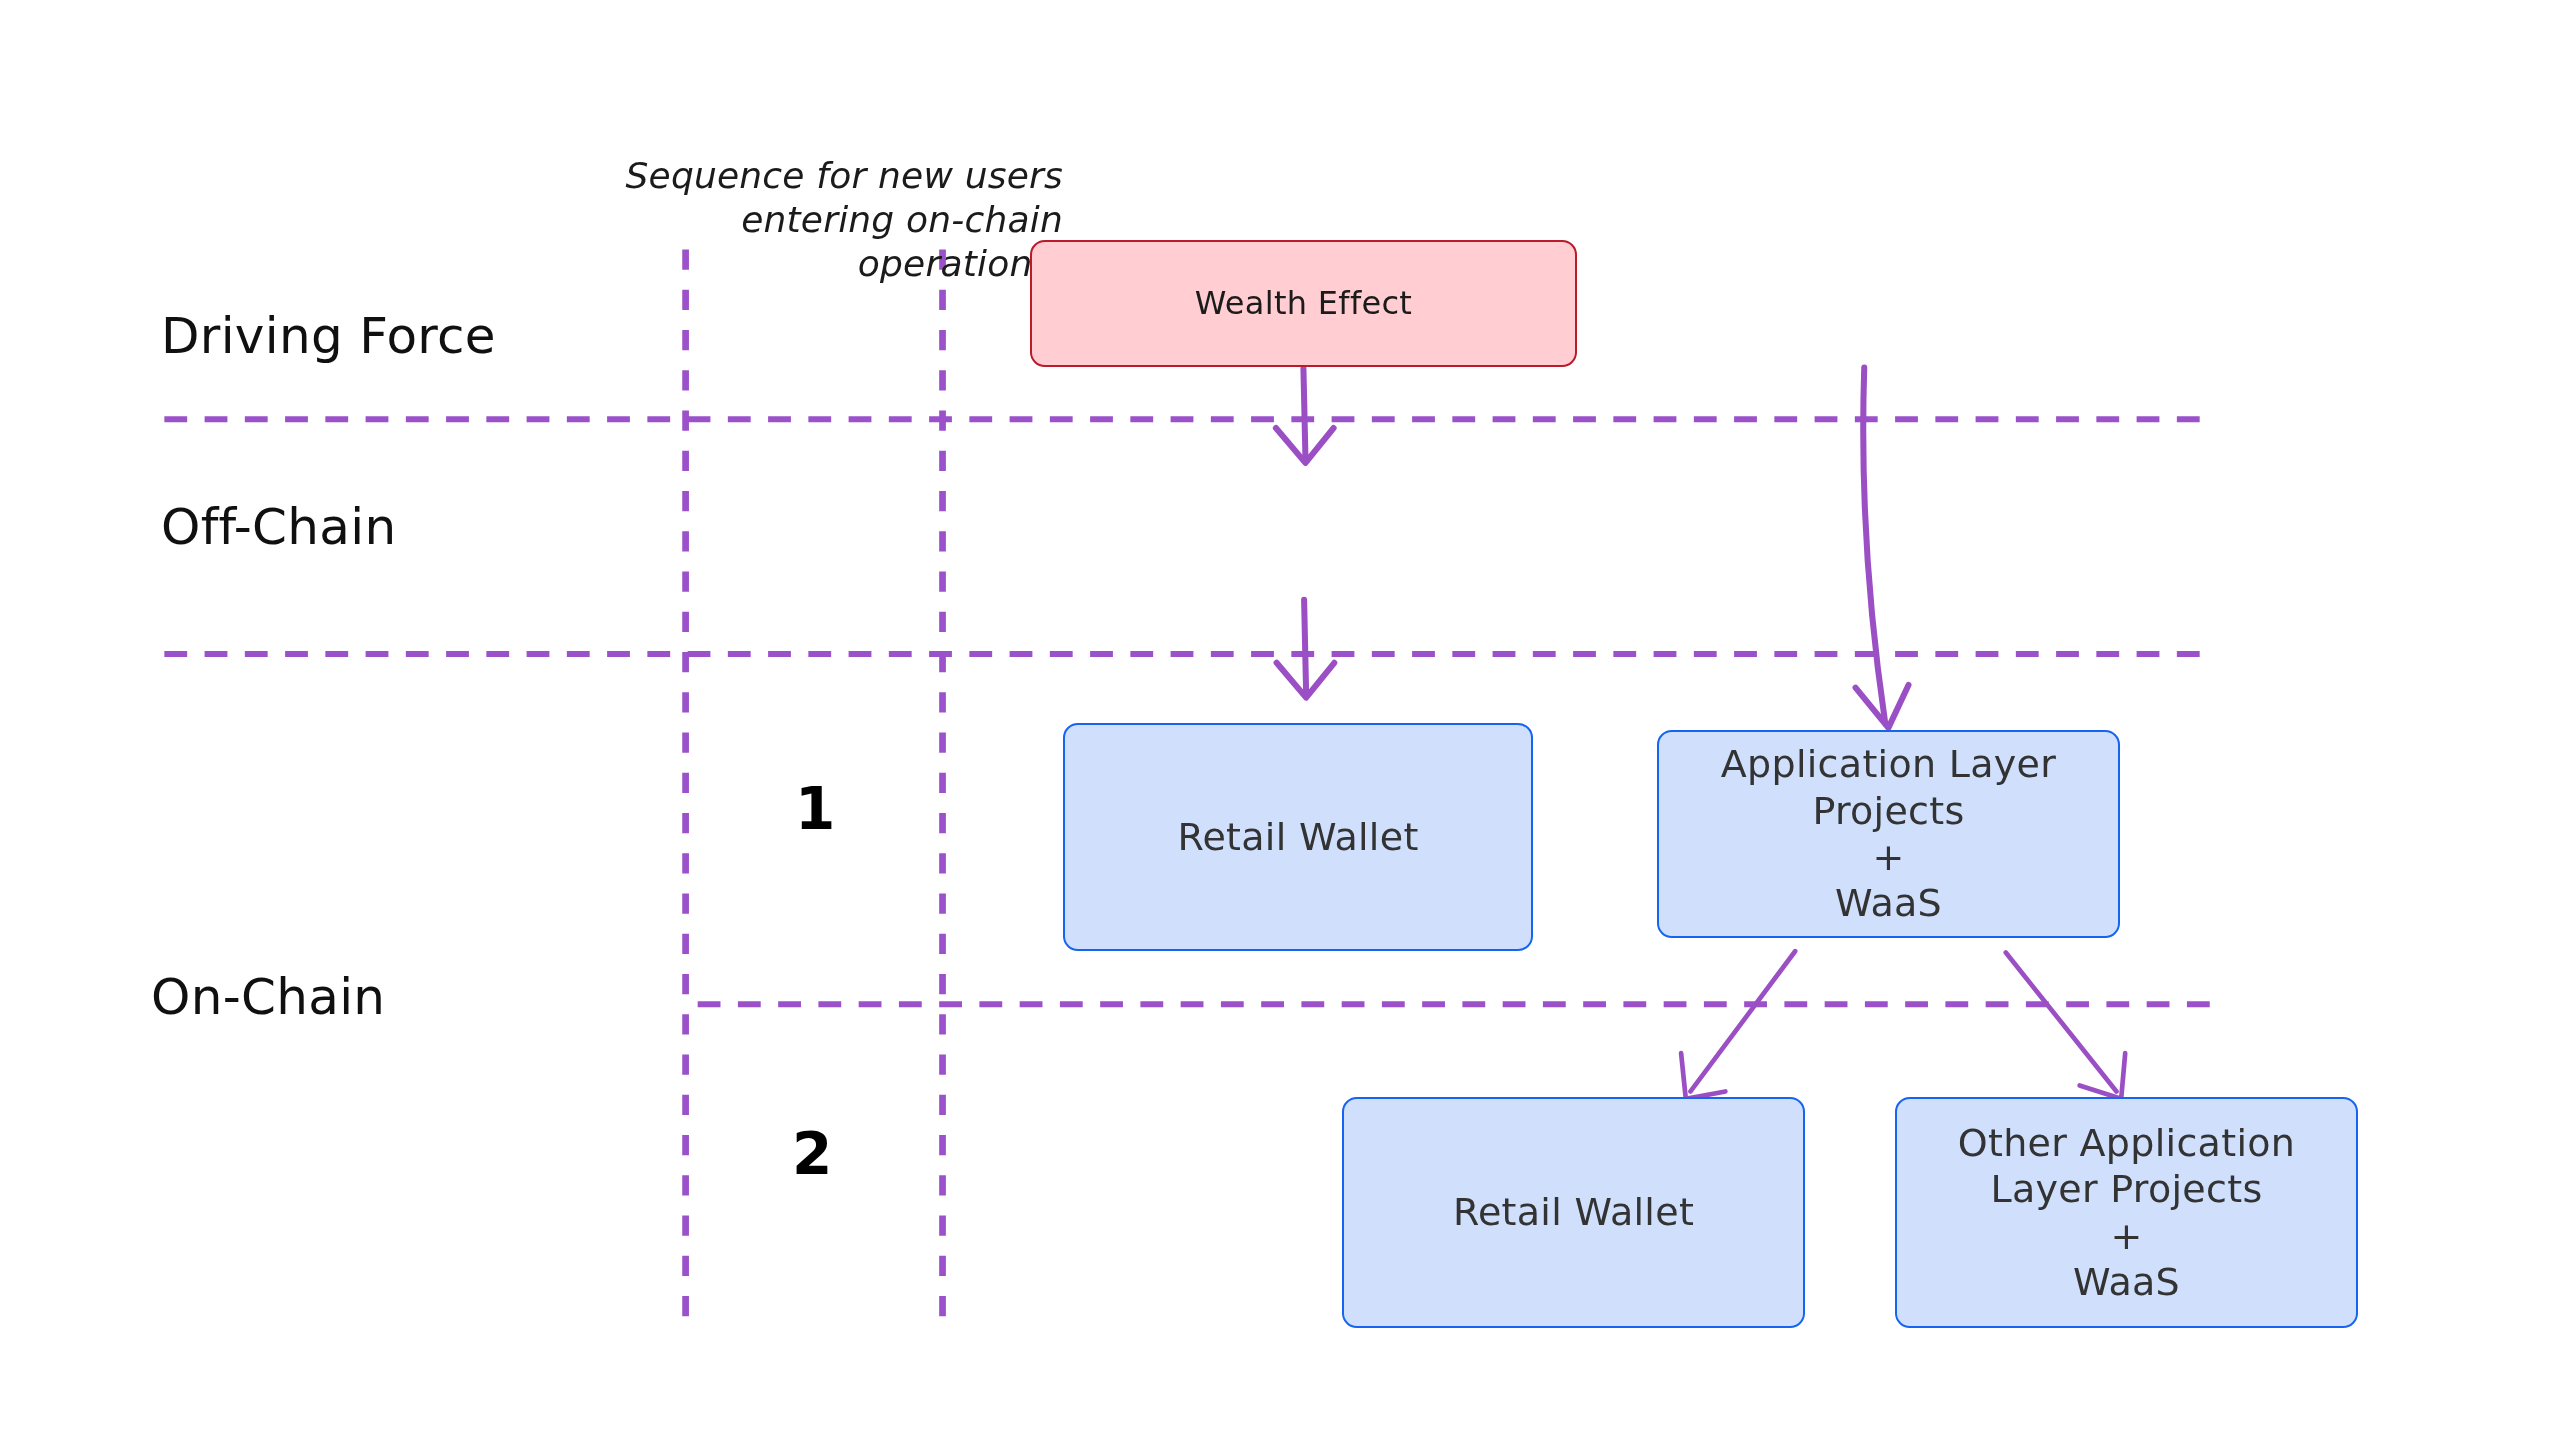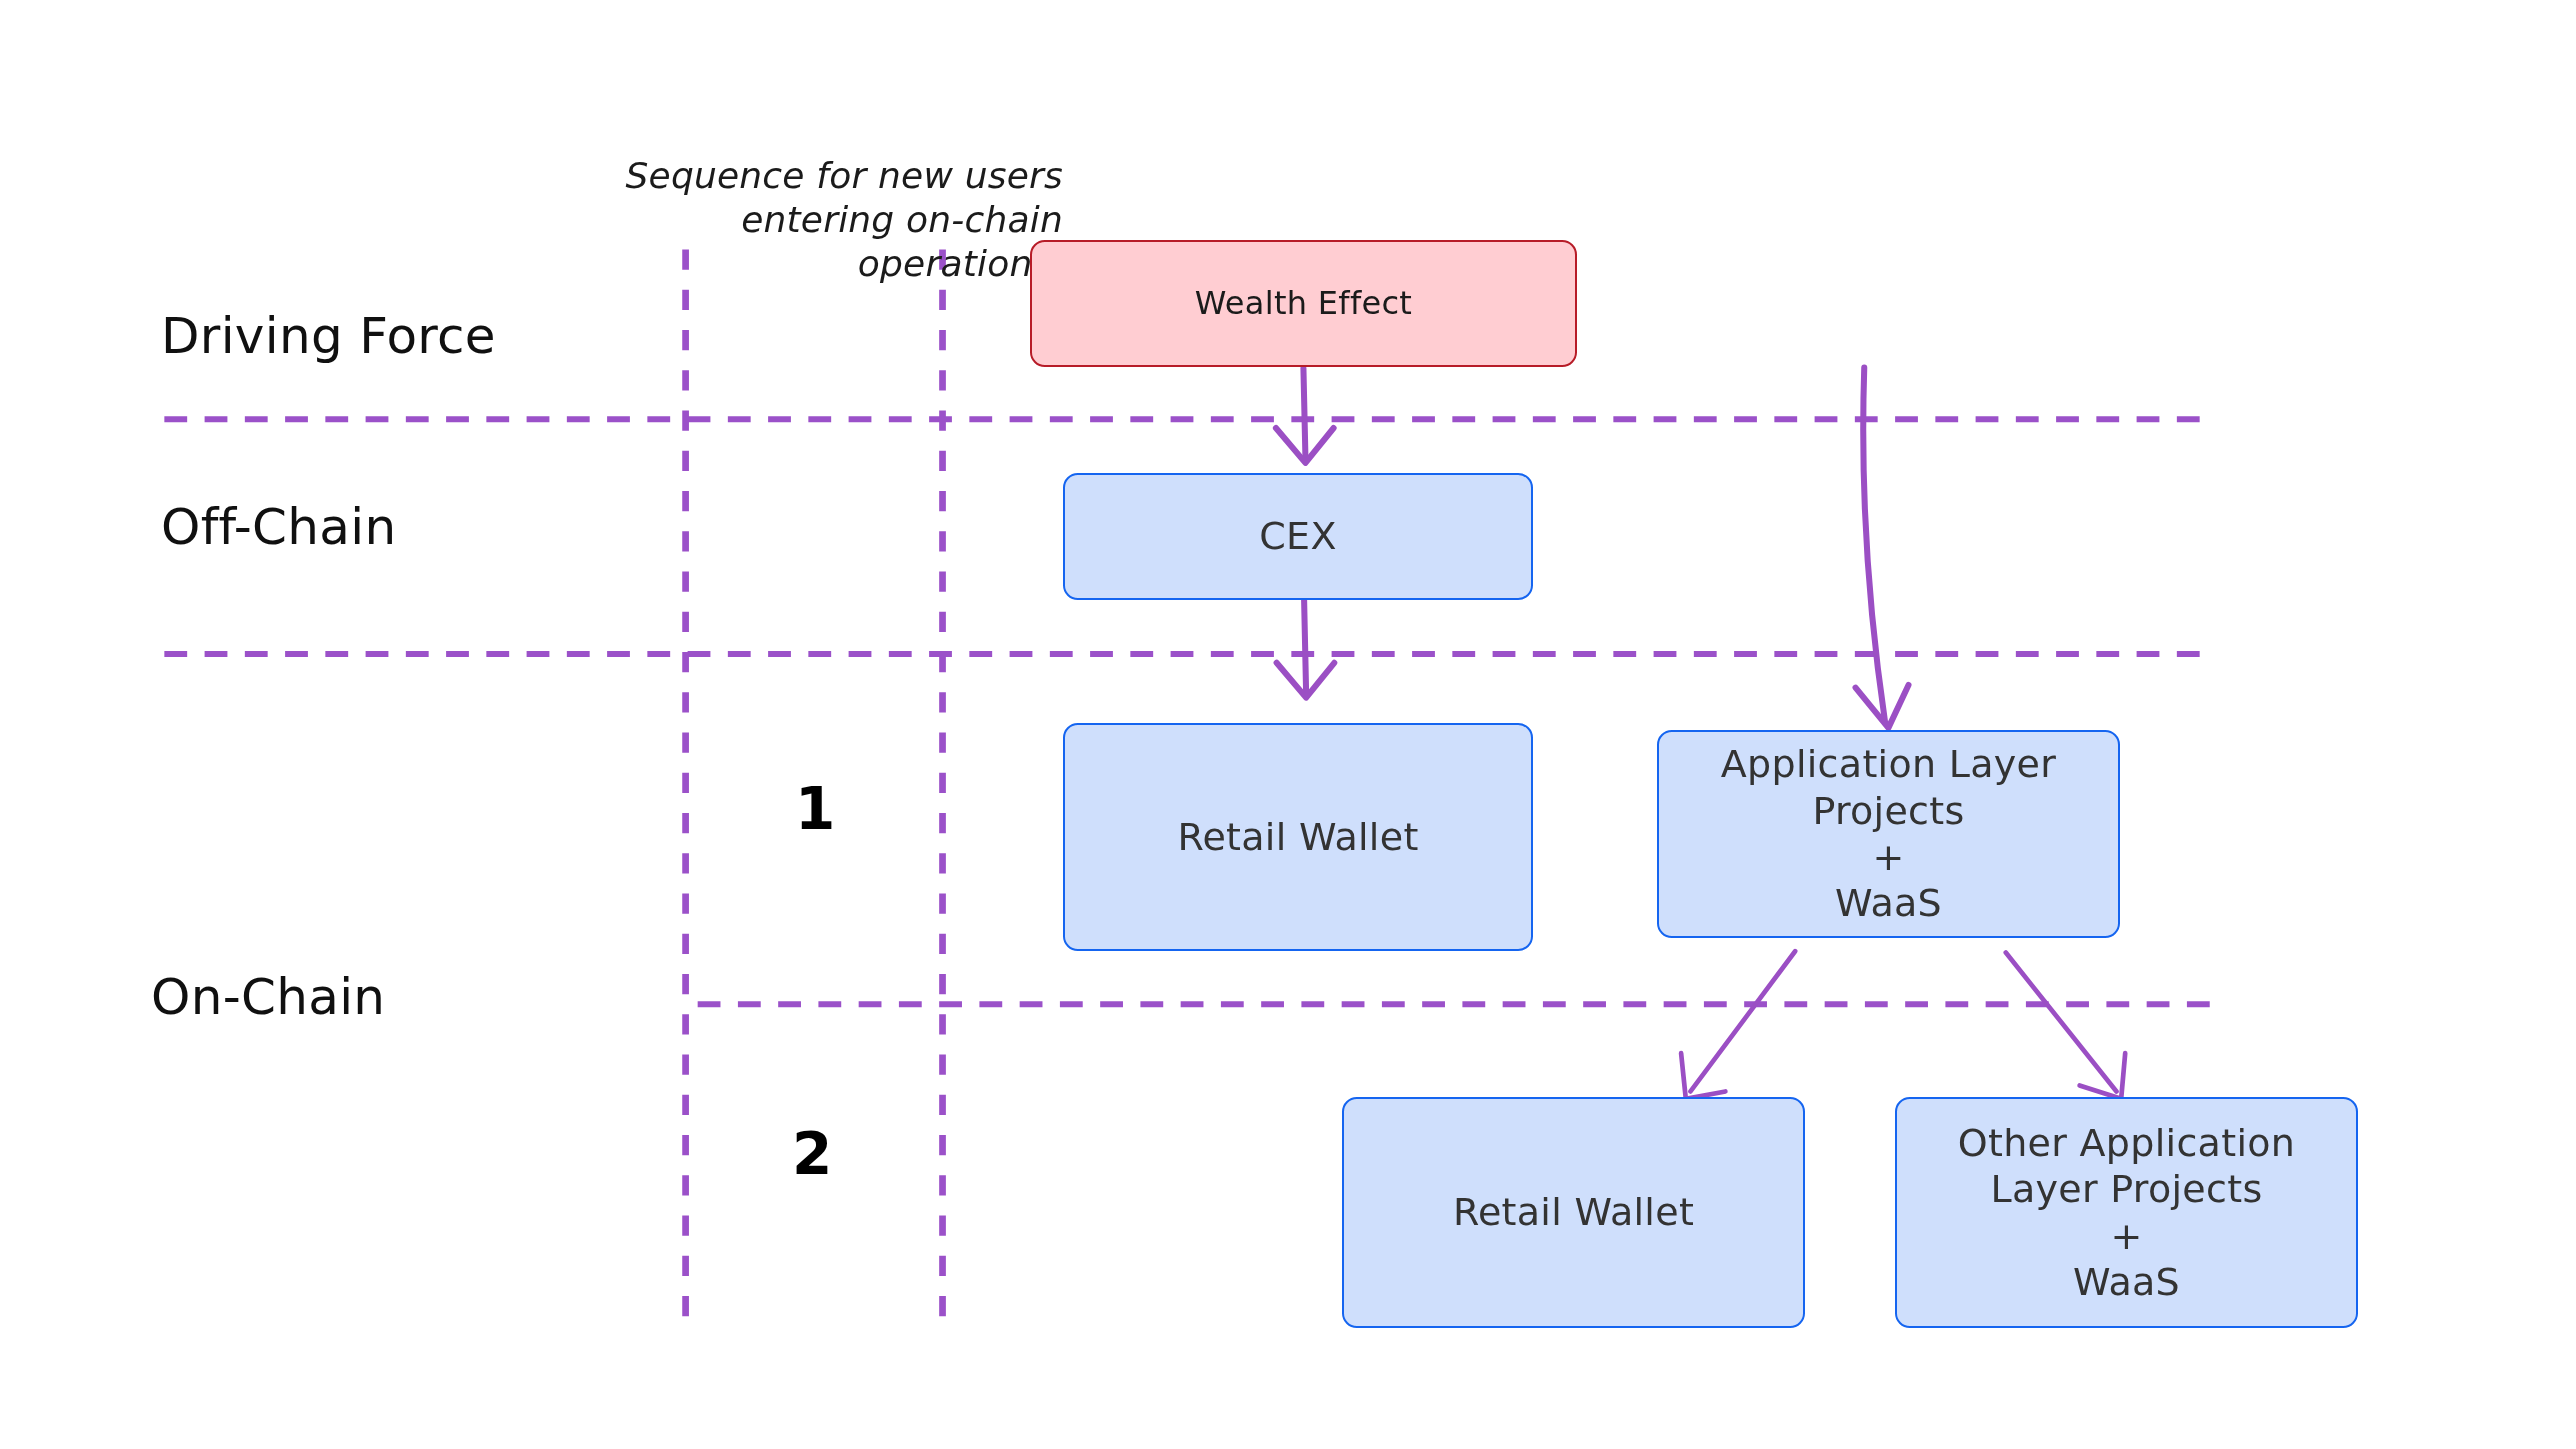--- a/index.html
+++ b/index.html
@@ -125,21 +125,20 @@
   <div class="swim-label" style="left:161px; top:275px;margin-top:32px;">Driving Force</div>
   <div class="swim-label" style="left:161px; top:498px;">Off-Chain</div>
   <div class="swim-label" style="left:151px; top:968px;">On-Chain</div>
 
   <div class="seq-num" style="left:795px; top:775px;">1</div>
   <div class="seq-num" style="left:792px; top:1120px;">2</div>
 
   <div class="node node-pink" style="left:1030px; top:240px; width:547px; height:127px;">Wealth Effect</div>
 
 
-  <div class="node node-blue" style="left:1063px; top:473px; width:470px; height:127px;">CEX</div>
 
   <div class="node node-blue" style="left:1063px; top:723px; width:470px; height:228px;">Retail Wallet</div>
 
   <div class="node node-blue" style="left:1657px; top:730px; width:463px; height:208px;text-align:center;">Application Layer
 Projects
 +
 WaaS</div>
 
   <div class="node node-blue" style="left:1342px; top:1097px; width:463px; height:231px;">Retail Wallet</div>
 

